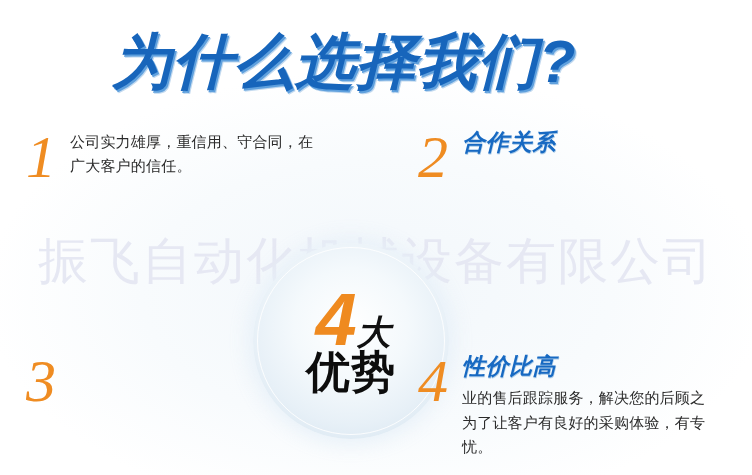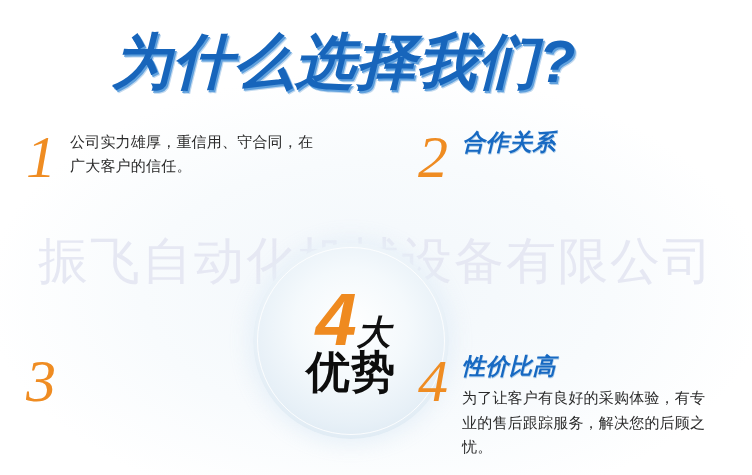--- a/index.html
+++ b/index.html
@@ -216,20 +216,20 @@
     <div class="feat-num">3</div>
     <div class="feat-body">
     </div>
   </div>
 
   <div class="feature" id="feature-4">
     <div class="feat-num">4</div>
     <div class="feat-body">
       <div class="feat-head">性价比高</div>
       <div class="feat-text">
+        <div>业的售后跟踪服务，解决您的后顾之</div>
         <div>为了让客户有良好的采购体验，有专</div>
-        <div>业的售后跟踪服务，解决您的后顾之</div>
         <div>忧。</div>
       </div>
     </div>
   </div>
 
 </div>
 
 </body></html>

